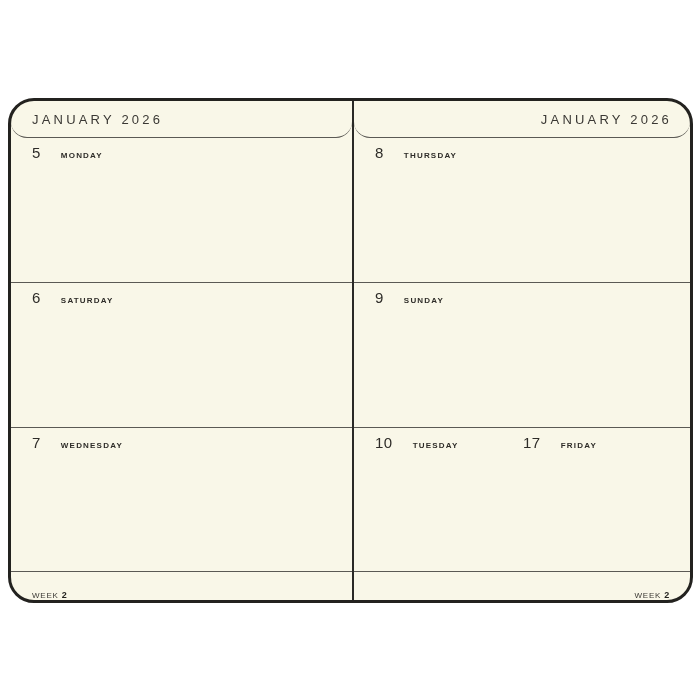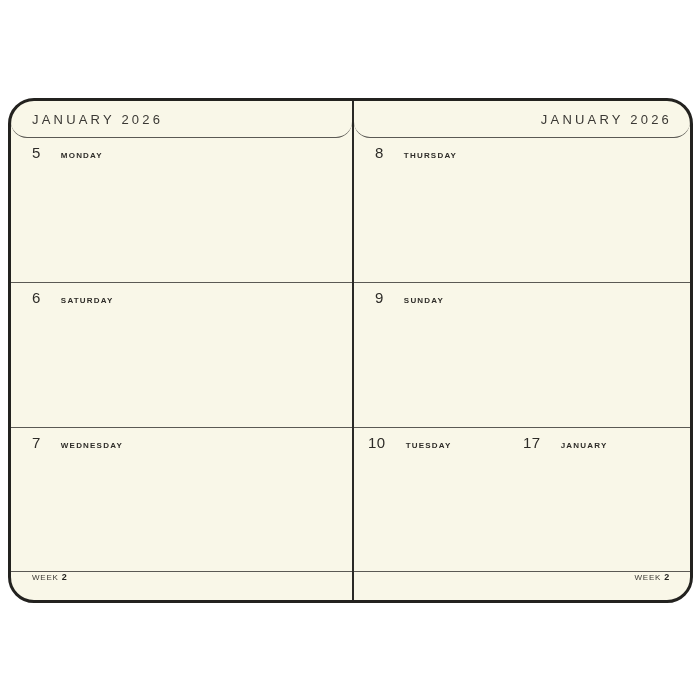--- a/index.html
+++ b/index.html
@@ -51,21 +51,21 @@
   }
   .row-1, .row-2 { height: 145px; flex: 0 0 145px; }
   .row-3 { height: 144px; flex: 0 0 144px; }
 
   .weekend-row {
     display: flex;
     padding: 0;
   }
   .weekend-half {
     width: 50%;
-    padding: 6px 0 0 14px;
+    padding: 6px 0 0 21px;
   }
   .weekend-half.second { padding-left: 1px; }
 
   .day-label {
     display: flex;
     align-items: baseline;
   }
   .day-num {
     font-size: 15px;
     font-weight: 500;
@@ -76,21 +76,21 @@
     font-size: 8px;
     font-weight: bold;
     letter-spacing: 1.2px;
     color: #2e2c28;
     margin-left: 20px;
   }
 
   .page-footer {
     flex: 1;
     display: flex;
-    align-items: flex-start;
+    align-items: flex-end;
   }
   .page-left .page-footer { padding-left: 21px; }
   .page-right .page-footer { justify-content: flex-end; padding-right: 20px; }
   .week-tag {
     font-size: 8px;
     letter-spacing: 0.8px;
     color: #3a3833;
     display: flex;
     align-items: baseline;
   }
@@ -162,21 +162,21 @@
     <div class="day-row row-3 weekend-row">
       <div class="weekend-half">
         <div class="day-label">
           <span class="day-num">10</span>
           <span class="day-name">TUESDAY</span>
         </div>
       </div>
       <div class="weekend-half second">
         <div class="day-label">
           <span class="day-num">17</span>
-          <span class="day-name">JANUARY</span>
+          <span class="day-name">FRIDAY</span>
         </div>
       </div>
     </div>
 
     <footer class="page-footer">
       <span class="week-tag">
         <span>WEEK</span>
         <span class="week-num">2</span>
       </span>
     </footer>

